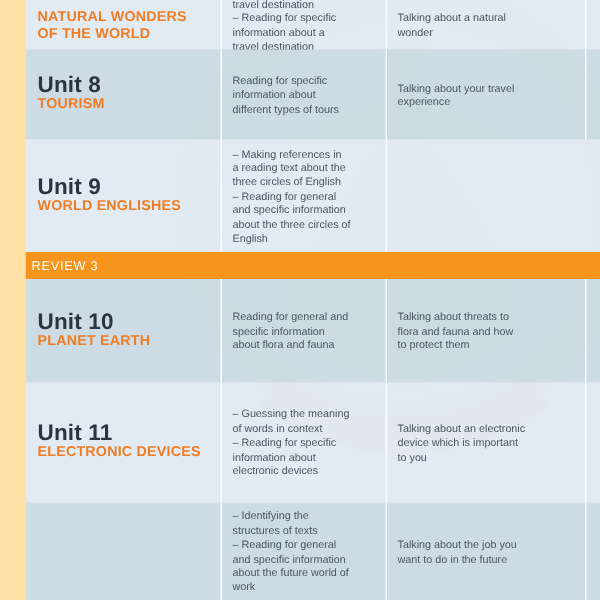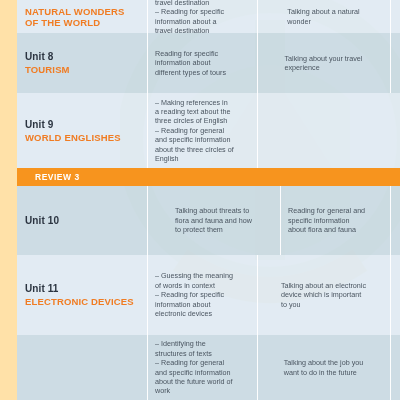--- a/index.html
+++ b/index.html
@@ -53,36 +53,36 @@
   .cell{
     box-sizing:border-box;
     position:relative;
     padding:0 8px;
     display:flex;
     flex-direction:column;
     justify-content:center;
   }
   .c-unit{width:130px;}
   .c-read{width:110px;}
-  .c-speak{width:133px;align-items:center;}
+  .c-speak{width:133px;}
   .c-edge{width:10px;padding:0;}
 
   
   .c-read:before,
   .c-speak:before,
   .c-edge:before{
     content:"";
     position:absolute;
     left:0;top:0;bottom:0;
     width:1px;
     background:rgba(255,255,255,.95);
   }
 
   .unit-no{
-    font-size:10px;
+    font-size:15px;
     font-weight:bold;
     color:#2b3440;
     letter-spacing:.1px;
     line-height:13px;
     margin-bottom:1px;
   }
   .unit-title{
     font-size:9.5px;
     font-weight:bold;
     color:#f07c23;
@@ -102,24 +102,24 @@
     position:relative;
     width:383px;
     height:18px;
     background:#f7941e;
     display:flex;
     align-items:center;
     z-index:3;
   }
   .review-label{
     font-size:8.5px;
-    font-weight:bold;
+    font-weight:normal;
     color:#ffffff;
     letter-spacing:.5px;
-    padding-left:18px;
+    padding-left:4px;
   }
 </style>
 </head>
 <body>
 
 <div id="page">
 
   <svg class="watermark" viewBox="0 0 300 470" xmlns="http://www.w3.org/2000/svg">
     <circle cx="150" cy="210" r="140" fill="none" stroke="#cfd9c9" stroke-width="26"></circle>
     <path d="M150 90 L150 330" stroke="#cfd9c9" stroke-width="30" fill="none"></path>
@@ -185,30 +185,31 @@
       <div class="cell c-edge"></div>
     </div>
 
     <div class="review">
       <span class="review-label">REVIEW 3</span>
     </div>
 
     <div class="row tint-b" style="height:69px">
       <div class="cell c-unit">
         <div class="unit-no">Unit 10</div>
+        <div class="unit-title">PLANET EARTH</div>
+      </div>
+      <div class="cell c-read">
+        <div class="body-text">Reading for general and
+specific information
+about flora and fauna</div>
       </div>
       <div class="cell c-speak">
         <div class="body-text">Talking about threats to
 flora and fauna and how
 to protect them</div>
-      </div>
-      <div class="cell c-read">
-        <div class="body-text">Reading for general and
-specific information
-about flora and fauna</div>
       </div>
       <div class="cell c-edge"></div>
     </div>
 
     <div class="row tint-a" style="height:80px">
       <div class="cell c-unit">
         <div class="unit-no">Unit 11</div>
         <div class="unit-title">ELECTRONIC
 DEVICES</div>
       </div>

